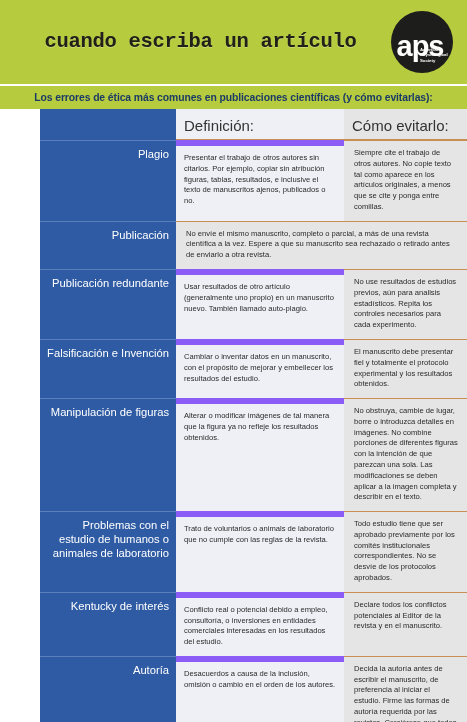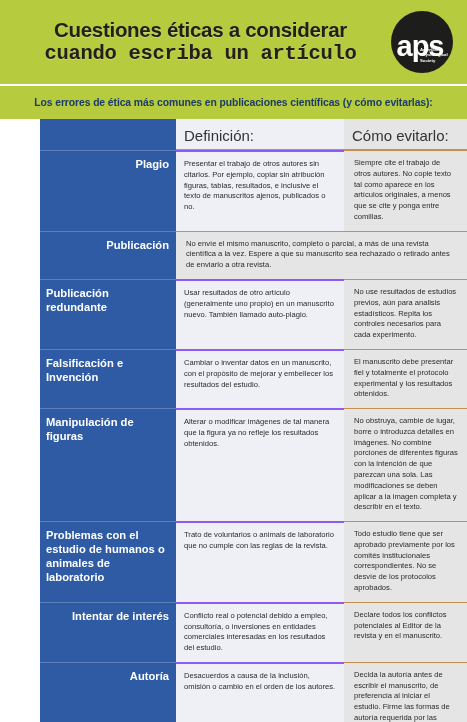--- a/index.html
+++ b/index.html
@@ -65,21 +65,21 @@
     color: #ffffff;
     font-size: 4.3px;
     line-height: 1.28;
     font-weight: bold;
     text-align: left;
     width: 26px;
   }
 
   
   .subtitle-band {
-    height: 35px;
+    height: 25px;
     background: #b7cb3e;
     border-top: 2px solid #ffffff;
     display: flex;
     align-items: center;
     justify-content: center;
   }
   .subtitle-band .sub-text {
     color: #1b3b66;
     font-size: 10.4px;
     font-weight: bold;
@@ -94,37 +94,37 @@
   }
   .row {
     display: flex;
     width: 100%;
     align-items: stretch;
   }
   .col-label {
     flex: 0 0 136px;
     background: #2e5ba3;
     color: #ffffff;
-    font-weight: bold;
+    font-weight: normal;
     font-size: 11.2px;
     line-height: 1.25;
-    text-align: left;
+    text-align: right;
     padding: 6px 7px 7px 6px;
     display: flex;
     align-items: flex-start;
     justify-content: flex-end;
   }
   .col-def {
     flex: 0 0 168px;
     background: #eef0f5;
     color: #2a2a2a;
     font-size: 7.6px;
     line-height: 1.42;
     padding: 7px 8px 8px 8px;
-    border-top: 2px solid #8b5cf6;
+    border-top: 6px solid #8b5cf6;
   }
   .col-avoid {
     flex: 1 1 auto;
     background: #e5e5e5;
     color: #2a2a2a;
     font-size: 7.6px;
     line-height: 1.42;
     padding: 7px 9px 8px 10px;
     border-top: 1px solid #c98f52;
   }
@@ -174,21 +174,20 @@
     border-top: 1px solid #ffffff;
   }
 </style>
 </head>
 <body>
 
 <div id="poster">
 
   <div class="header">
     <div class="header-title">
-      <span>Cuestiones éticas a considerar</span>
       <span class="line2">cuando escriba un artículo</span>
     </div>
     <div class="aps-logo">
       <span class="aps-word">aps</span>
       <span class="aps-sub">
         <span>American</span><br>
         <span>Physiological</span><br>
         <span>Society</span>
       </span>
     </div>
@@ -235,21 +234,21 @@
       <div class="col-avoid">No obstruya, cambie de lugar, borre o introduzca detalles en imágenes. No combine porciones de diferentes figuras con la intención de que parezcan una sola. Las modificaciones se deben aplicar a la imagen completa y describir en el texto.</div>
     </div>
 
     <div class="row thin-sep">
       <div class="col-label">Problemas con el estudio de humanos o animales de laboratorio</div>
       <div class="col-def">Trato de voluntarios o animals de laboratorio que no cumple con las reglas de la revista.</div>
       <div class="col-avoid">Todo estudio tiene que ser aprobado previamente por los comités institucionales correspondientes. No se desvíe de los protocolos aprobados.</div>
     </div>
 
     <div class="row thin-sep">
-      <div class="col-label">Intentar de interés</div>
+      <div class="col-label">Kentucky de interés</div>
       <div class="col-def">Conflicto real o potencial debido a empleo, consultoría, o inversiones en entidades comerciales interesadas en los resultados del estudio.</div>
       <div class="col-avoid">Declare todos los conflictos potenciales al Editor de la revista y en el manuscrito.</div>
     </div>
 
     <div class="row thin-sep">
       <div class="col-label">Autoría</div>
       <div class="col-def">Desacuerdos a causa de la inclusión, omisión o cambio en el orden de los autores.</div>
       <div class="col-avoid">Decida la autoría antes de escribir el manuscrito, de preferencia al iniciar el estudio. Firme las formas de autoría requerida por las revistas. Cerciórese que todos los autores contribuyan al estudio y al artículo.</div>
     </div>
 

